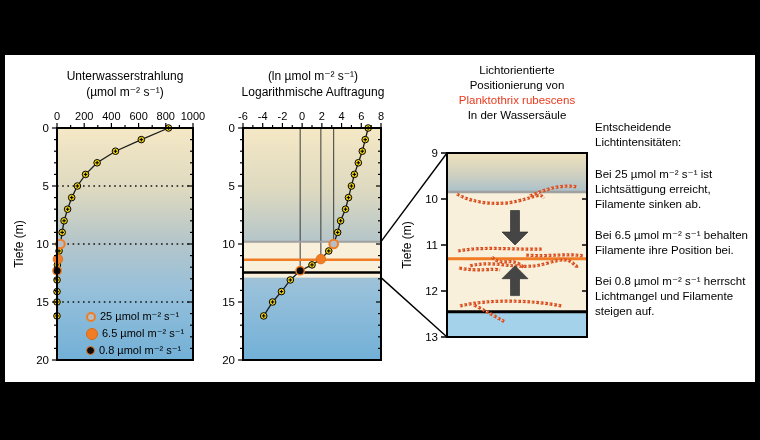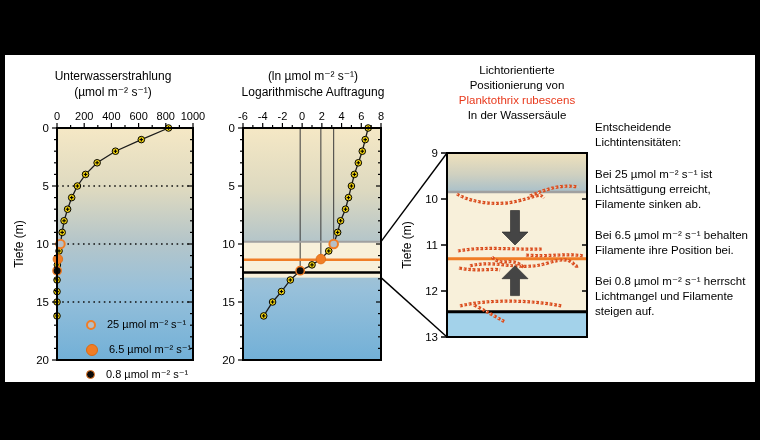--- a/index.html
+++ b/index.html
@@ -7,29 +7,29 @@
          font-family:"Liberation Sans","DejaVu Sans",sans-serif;color:#000;}
   .canvas{position:absolute;left:5px;top:55px;width:750px;height:327px;background:#fff;z-index:1;}
   svg#fig{position:absolute;left:0;top:0;z-index:2;}
   .txt{position:absolute;z-index:3;}
   .ptitle{text-align:center;font-size:12px;line-height:16px;}
   .ptitle-sm{text-align:center;font-size:11.5px;line-height:15px;}
   .species{color:#e8391c;text-align:center;}
   .ylab{position:absolute;z-index:3;font-size:12px;width:70px;height:16px;text-align:center;
         transform:rotate(-90deg);}
   .legend{position:absolute;z-index:3;font-size:11px;}
-  .lrow{display:flex;align-items:center;height:17px;gap:11px;margin-top:8px;}
+  .lrow{display:flex;align-items:center;height:17px;gap:4px;}
   .sw{border-radius:50%;flex:none;box-sizing:content-box;}
   .sw25{width:6px;height:6px;background:#b6bfc7;border:2.5px solid #f07d26;}
   .sw65{width:10px;height:10px;background:#f07d26;border:.5px solid #dd6a10;}
   .sw08{width:7px;height:7px;background:#0b0b0b;border:1.5px solid #f07d26;}
   .infotext{position:absolute;z-index:3;width:158px;font-size:11.5px;line-height:15px;}
   .infotext .head{margin:0 0 17px;}
   .infotext p{margin:0 0 16px;}
-  .t-left{left:33px;top:68px;width:160px;}
+  .t-left{left:45px;top:68px;width:160px;}
   .t-mid{left:233px;top:68px;width:160px;}
   .t-right{left:437px;top:63px;width:160px;}
   .ylab-left{left:-15px;top:236px;}
   .ylab-right{left:373px;top:237px;}
   .legend{left:86px;top:308px;}
   .infotext{left:595px;top:120px;}
 </style>
 </head>
 <body>
 

